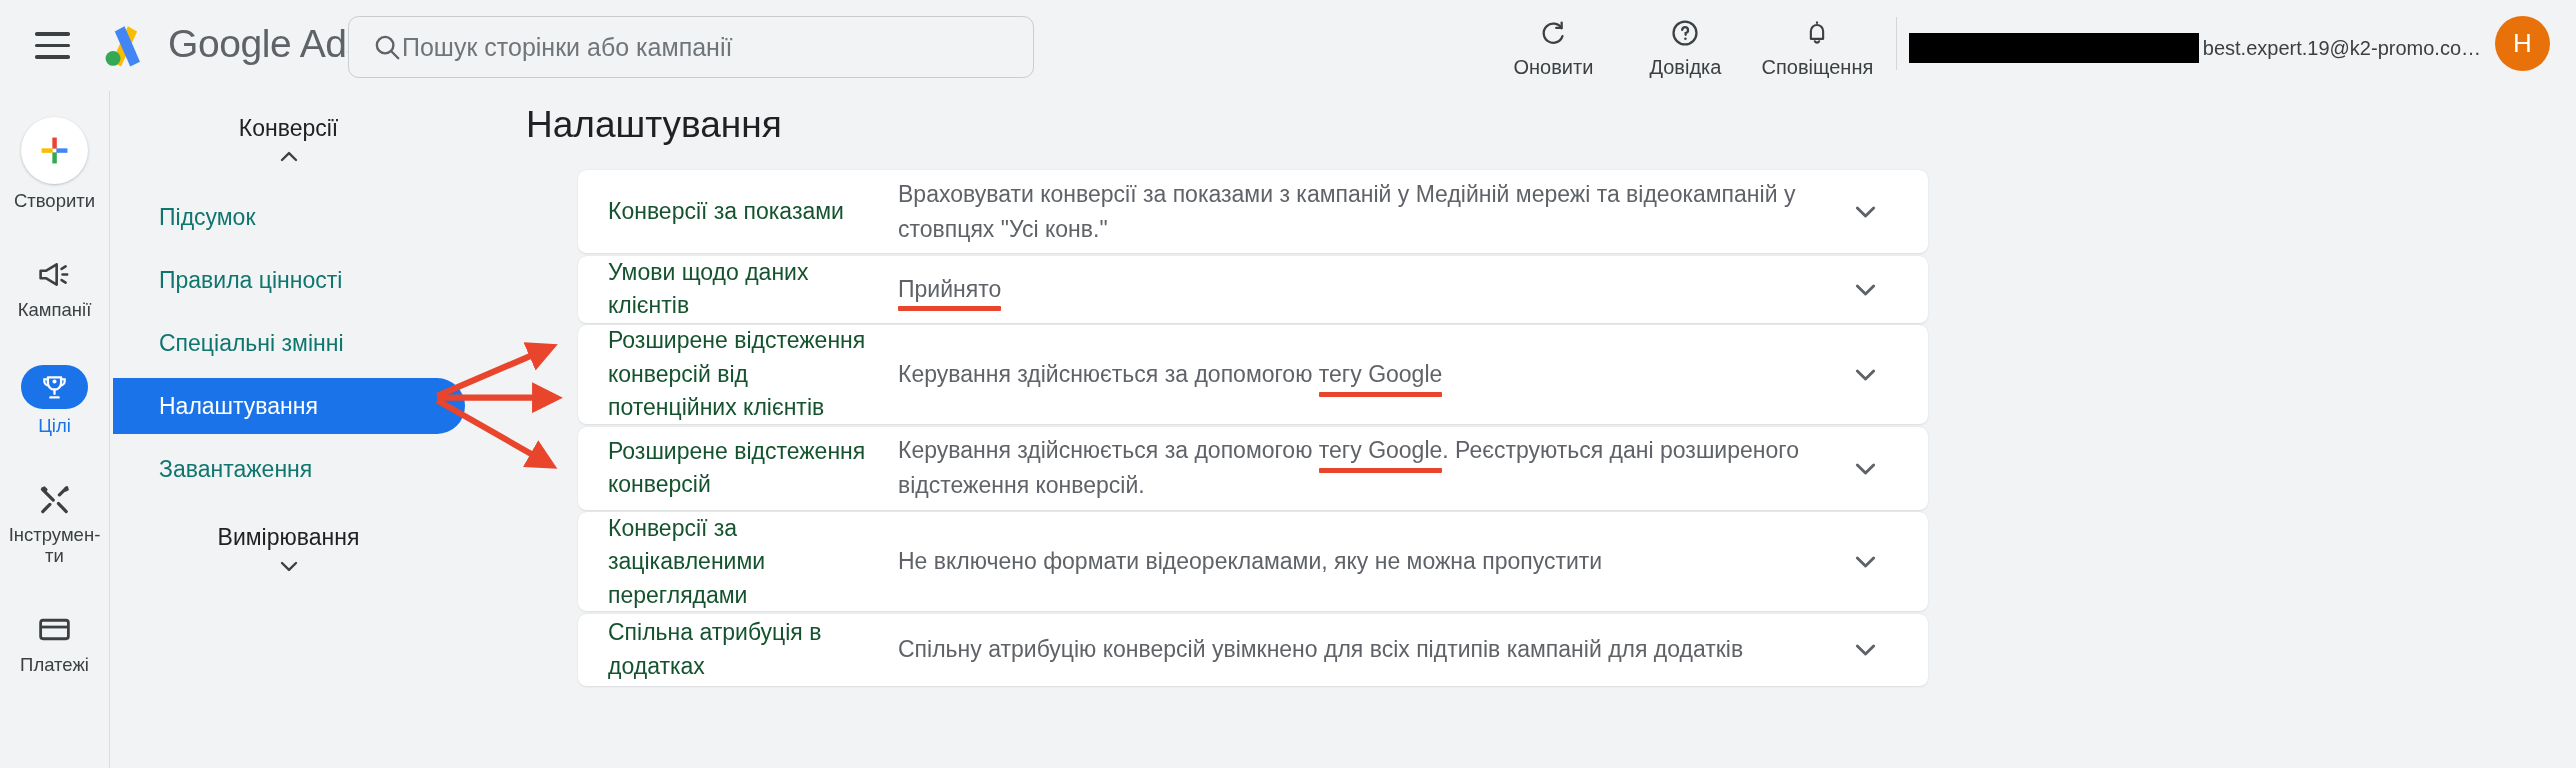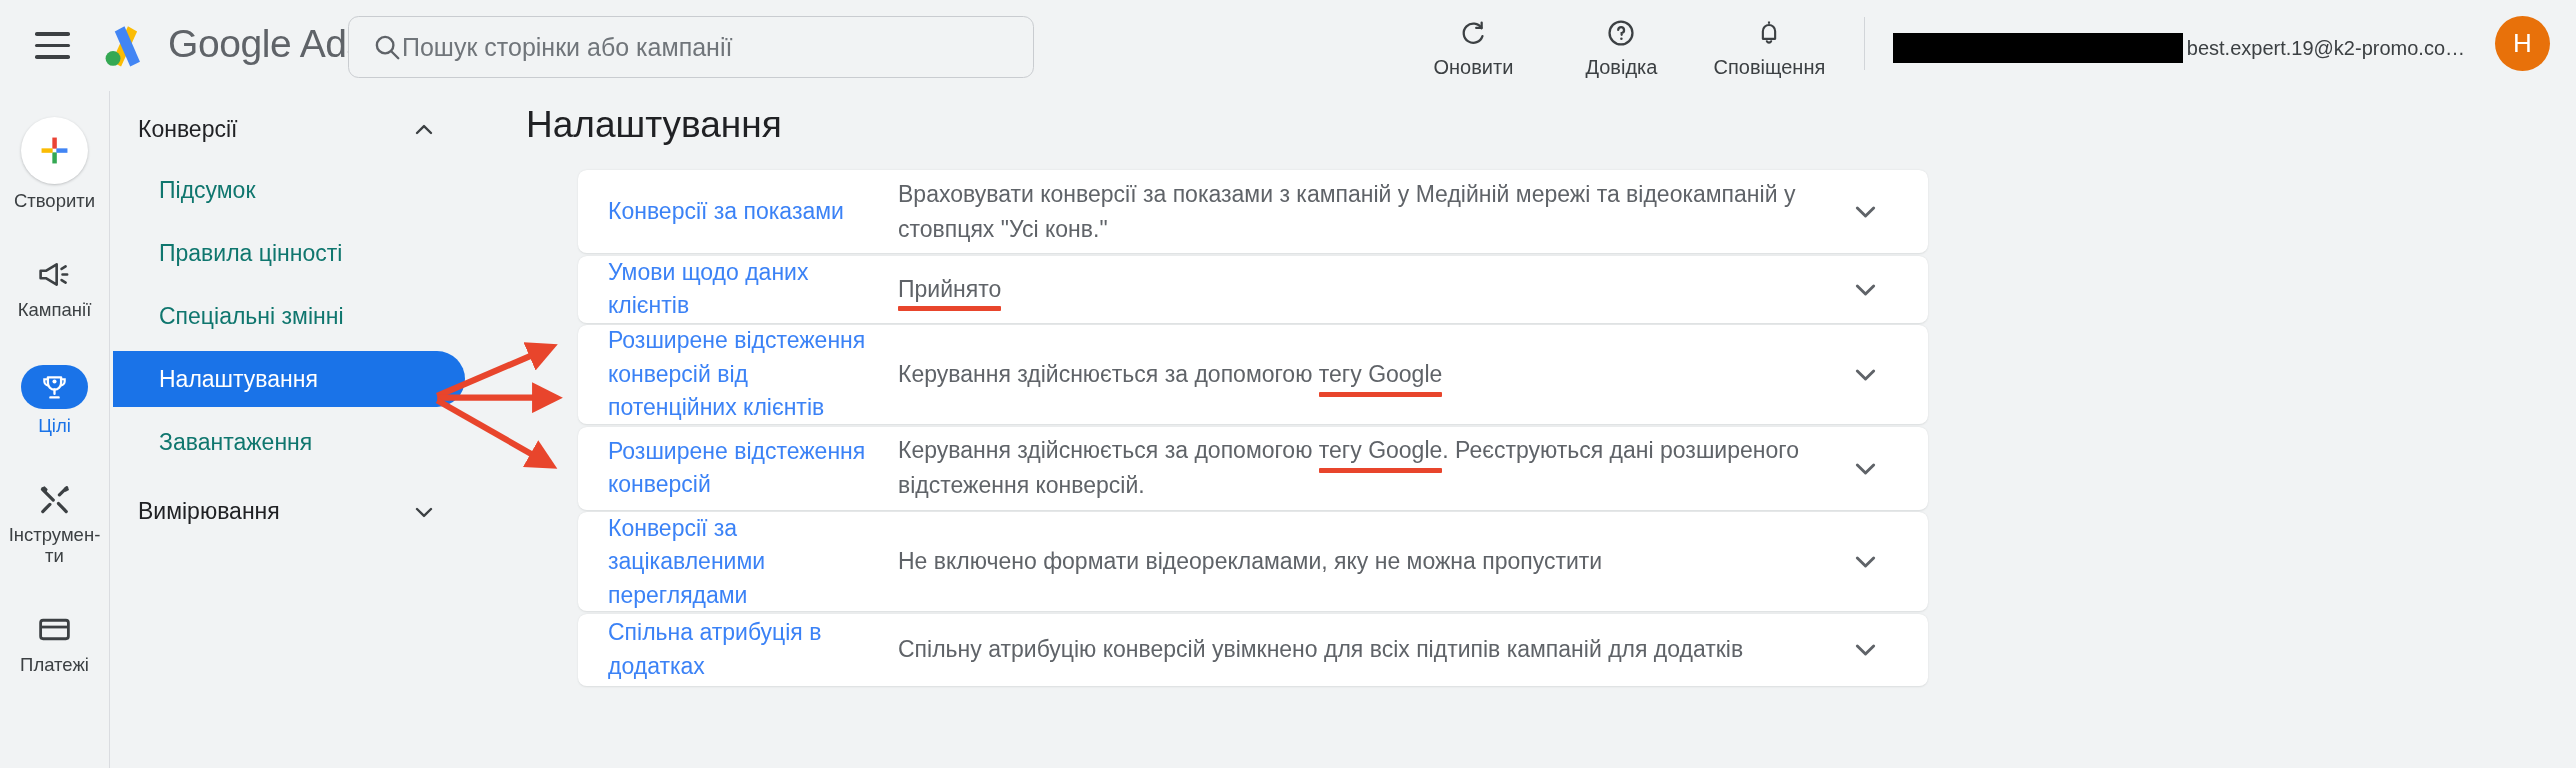--- a/index.html
+++ b/index.html
@@ -32,21 +32,21 @@
     position: absolute; left: 348px; top: 16px; width: 686px; height: 62px;
     background: #f1f3f4; border: 1.3px solid #c9ccd0; border-radius: 10.6px;
     display: flex; align-items: center; padding: 0 23px; gap: 0;
   }
   .searchbox input {
     flex: 1; border: none; outline: none; background: transparent;
     font-family: inherit; font-size: 25px; color: #3c4043;
   }
   .searchbox input::placeholder { color: #70757a; }
 
-  .top-actions { position: absolute; right: 26px; top: 8.8px; display: flex; align-items: center; gap: 16px; }
+  .top-actions { position: absolute; right: 26px; top: 8.8px; display: flex; align-items: center; gap: 0px; }
   .top-action {
     width: 132px; display: flex; flex-direction: column; align-items: center; gap: 5.3px;
     cursor: pointer; padding-top: 7px;
   }
   .top-action .ico { height: 35px; display: flex; align-items: center; justify-content: center; }
   .top-action .lbl { font-size: 20px; color: #3c4043; white-space: nowrap; }
 
   .acct-divider { width: 1.3px; height: 53px; background: #d2d5d9; margin: 0 12.3px; align-self: center; }
   .acct { display: flex; align-items: center; gap: 3.5px; padding-top: 8.8px; }
   .acct-redacted { width: 290px; height: 30px; background: #000; }
@@ -81,21 +81,21 @@
     width: 67px; height: 44px; border-radius: 22px; background: #1a73e8;
     display: flex; align-items: center; justify-content: center;
   }
 
   .rail-divider { position: absolute; left: 109px; top: 91px; width: 1.3px; height: 677px; background: #dadce0; }
 
   
   .subnav { position: absolute; left: 113px; top: 104px; width: 352px; }
   .subnav-group {
     display: flex; align-items: center; justify-content: space-between;
-    padding: 10.6px 26px 10.6px 25px; cursor: pointer;
+    padding: 10.6px 26px 10.6px 25px; cursor: pointer; flex-direction: column;
   }
   .subnav-group .t { font-size: 23px; color: #202124; font-weight: 500; }
   .subnav-item {
     display: flex; align-items: center; height: 56px; padding-left: 46px;
     border-radius: 0 28px 28px 0; cursor: pointer; margin-bottom: 7px;
   }
   .subnav-item .t { font-size: 23px; color: #0f766e; }
   .subnav-item.active { background: #1a73e8; }
   .subnav-item.active .t { color: #fff; }
 
@@ -104,21 +104,21 @@
     position: absolute; left: 526px; top: 104px;
     font-size: 37px; color: #202124; font-weight: 400;
   }
   .cards { position: absolute; left: 578px; top: 170px; width: 1350px; }
   .card {
     background: #fff; border-radius: 8.8px; margin-bottom: 2.6px;
     display: flex; align-items: center; padding: 0 32px 0 30px;
     box-shadow: 0 0.9px 1.8px rgba(60,64,67,.12);
   }
   .card .label {
-    width: 290px; flex: 0 0 290px; font-size: 23px; color: #3b82f6;
+    width: 290px; flex: 0 0 290px; font-size: 23px; color: #14532d;
     line-height: 1.46; padding-right: 16px;
   }
   .card .value {
     flex: 1; font-size: 23px; color: #5f6368; line-height: 1.52;
   }
   .card .chev { width: 62px; flex: 0 0 62px; display: flex; justify-content: center; cursor: pointer; }
   .hl { position: relative; }
   .hl::after {
     content: ""; position: absolute; left: 0; right: 0; bottom: -9.7px;
     height: 5.3px; background: #e8452c; border-radius: 0.9px;

